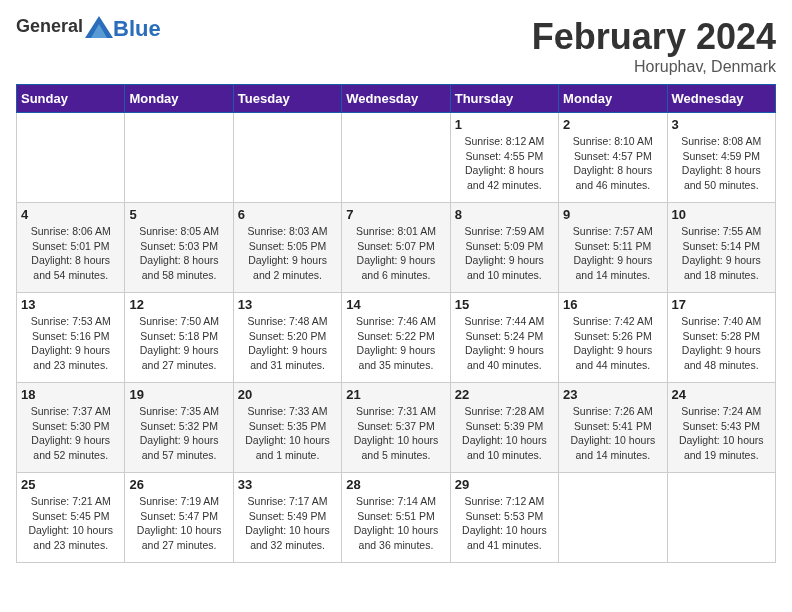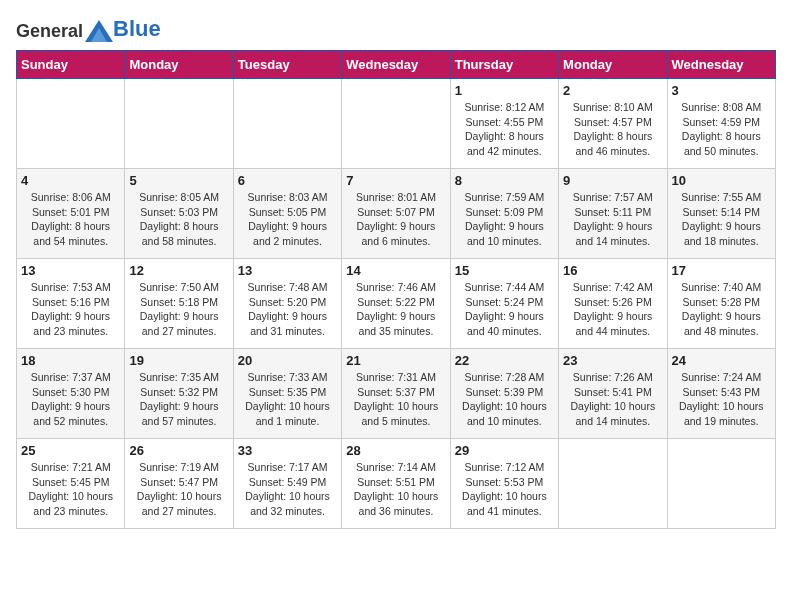--- a/index.html
+++ b/index.html
@@ -11,21 +11,21 @@
       padding: 16px;
     }
     .header {
       display: flex;
       justify-content: space-between;
       align-items: flex-start;
       margin-bottom: 8px;
     }
     .logo {
       display: flex;
-      align-items: flex-end;
+      align-items: flex-start;
     }
     .logo-text-general {
       font-size: 18px;
       font-weight: bold;
       color: #333;
     }
     .logo-text-blue {
       font-size: 22px;
       font-weight: bold;
       color: #2a6ebb;
@@ -46,21 +46,21 @@
     .location {
       font-size: 16px;
       color: #555;
     }
     .calendar {
       width: 100%;
       border-collapse: collapse;
       font-size: 11px;
     }
     .calendar th {
-      background: #be185d;
+      background: #4c1d95;
       color: #fff;
       padding: 6px 4px;
       text-align: left;
       font-size: 13px;
       font-weight: bold;
       border: 1px solid #1a5aaa;
     }
     .calendar td {
       border: 1px solid #ccc;
       vertical-align: top;
@@ -93,20 +93,24 @@
 
 <div class="header">
   <div class="logo">
     <span class="logo-text-general">General</span>
     <svg class="logo-icon" viewBox="0 0 28 22">
       <polygon points="0,22 14,0 28,22" fill="#2a6ebb"></polygon>
       <polygon points="6,22 14,8 22,22" fill="#5b9bd5"></polygon>
     </svg>
     <span class="logo-text-blue">Blue</span>
   </div>
+  <div class="title-area">
+    <div class="month-title">February 2024</div>
+    <div class="location">Horuphav, Denmark</div>
+  </div>
 </div>
 
 <table class="calendar">
   <thead>
     <tr>
         <th>Sunday</th>
         <th>Monday</th>
         <th>Tuesday</th>
         <th>Wednesday</th>
         <th>Thursday</th>

